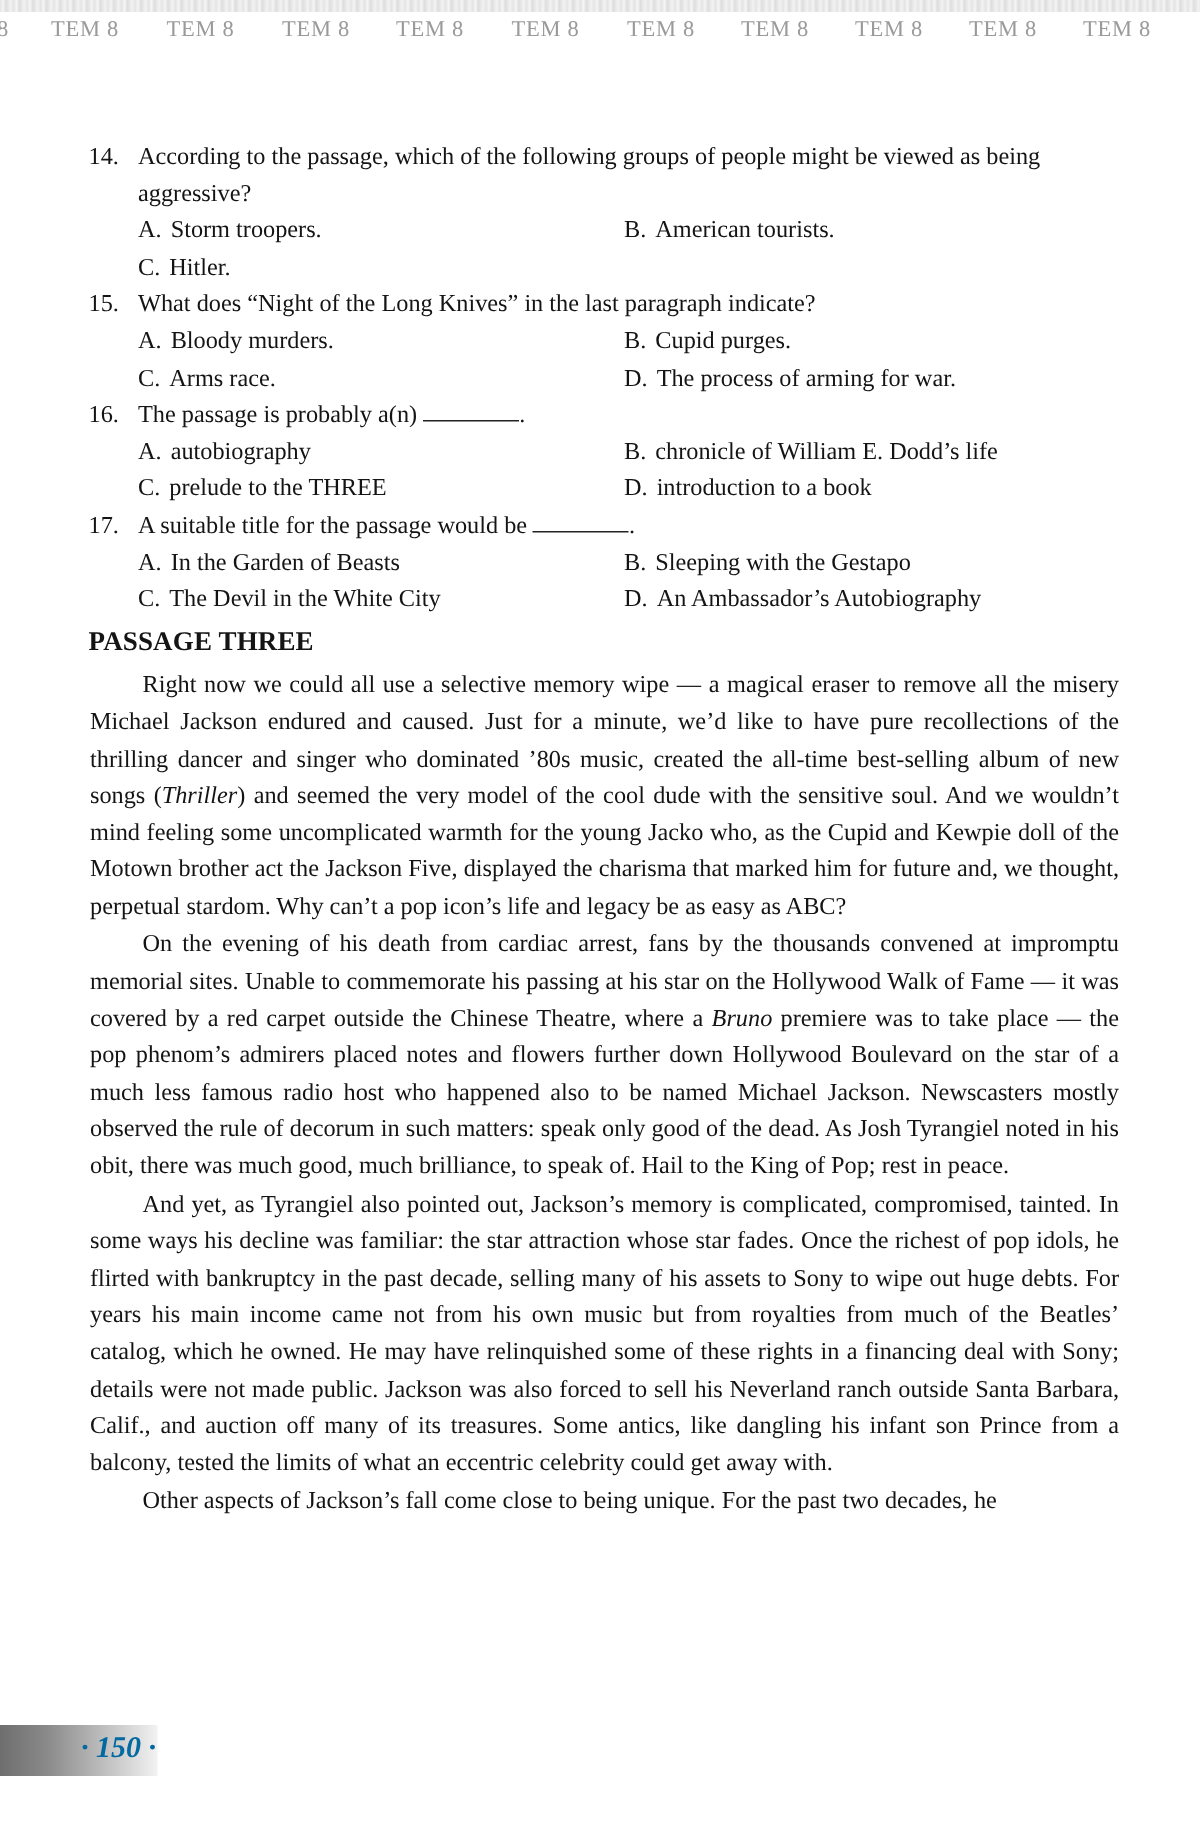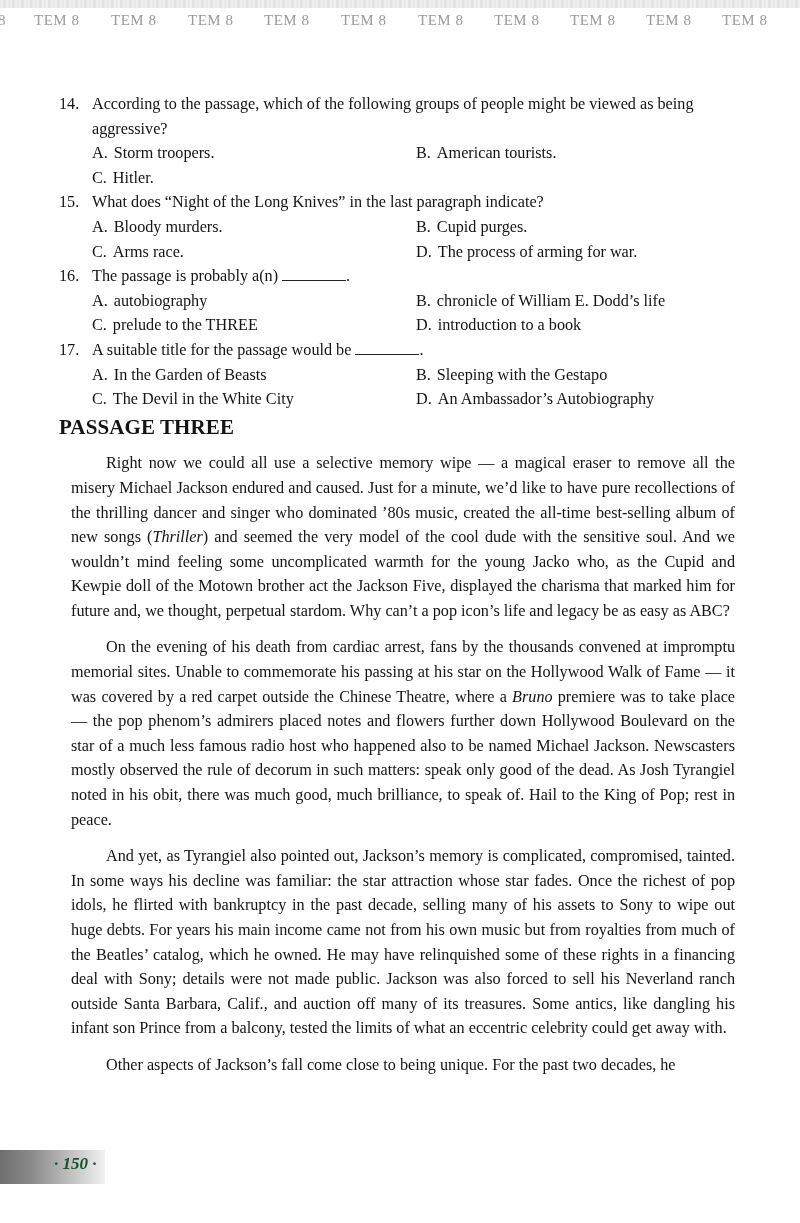--- a/index.html
+++ b/index.html
@@ -69,46 +69,46 @@
     .blank {
       display: inline-block;
       width: 64px;
       border-bottom: 1px solid #222;
       height: 14px;
       vertical-align: baseline;
       margin-left: 4px;
     }
     .passage-title {
       font-weight: bold;
-      font-size: 21px;
+      font-size: 18px;
       margin-top: 3px;
       margin-bottom: 5px;
       letter-spacing: 0.1px;
     }
     .para {
       text-indent: 35px;
       text-align: justify;
-      margin: 12px;
+      margin: 1px;
     }
     .footer-tab {
       position: absolute;
       left: 0;
       top: 1150px;
       width: 105px;
       height: 34px;
       background: linear-gradient(90deg, #6e6e6e 0%, #8a8a8a 30%, #bdbdbd 65%, #f2f2f2 100%);
     }
     .page-number {
       position: absolute;
       left: 54px;
       top: 1154px;
-      font-size: 17px;
+      font-size: 20px;
       font-weight: bold;
       font-style: italic;
-      color: #14532d;
+      color: #0369a1;
       font-family: "Liberation Serif", serif;
       text-align: right;
     }
   </style>
 </head>
 <body>
 
 <div class="top-noise"></div>
 
 <div class="header-strip">

